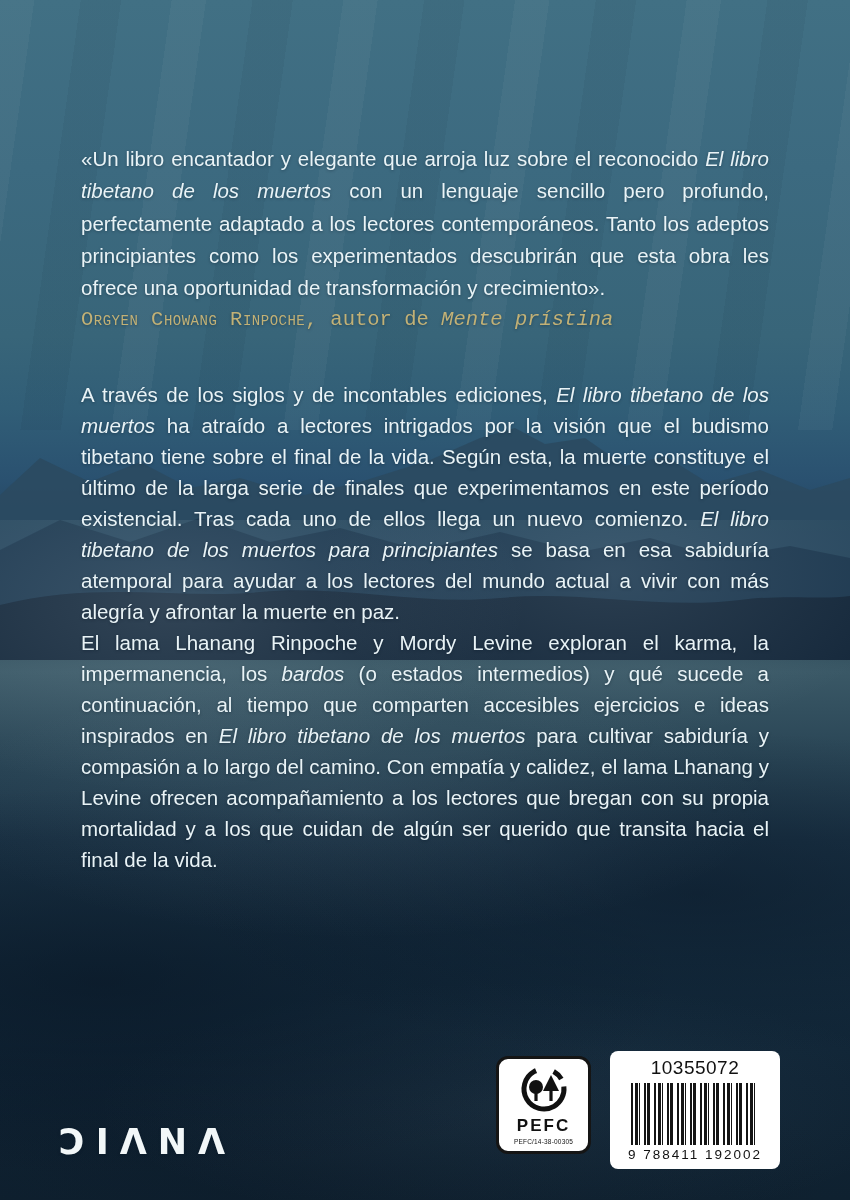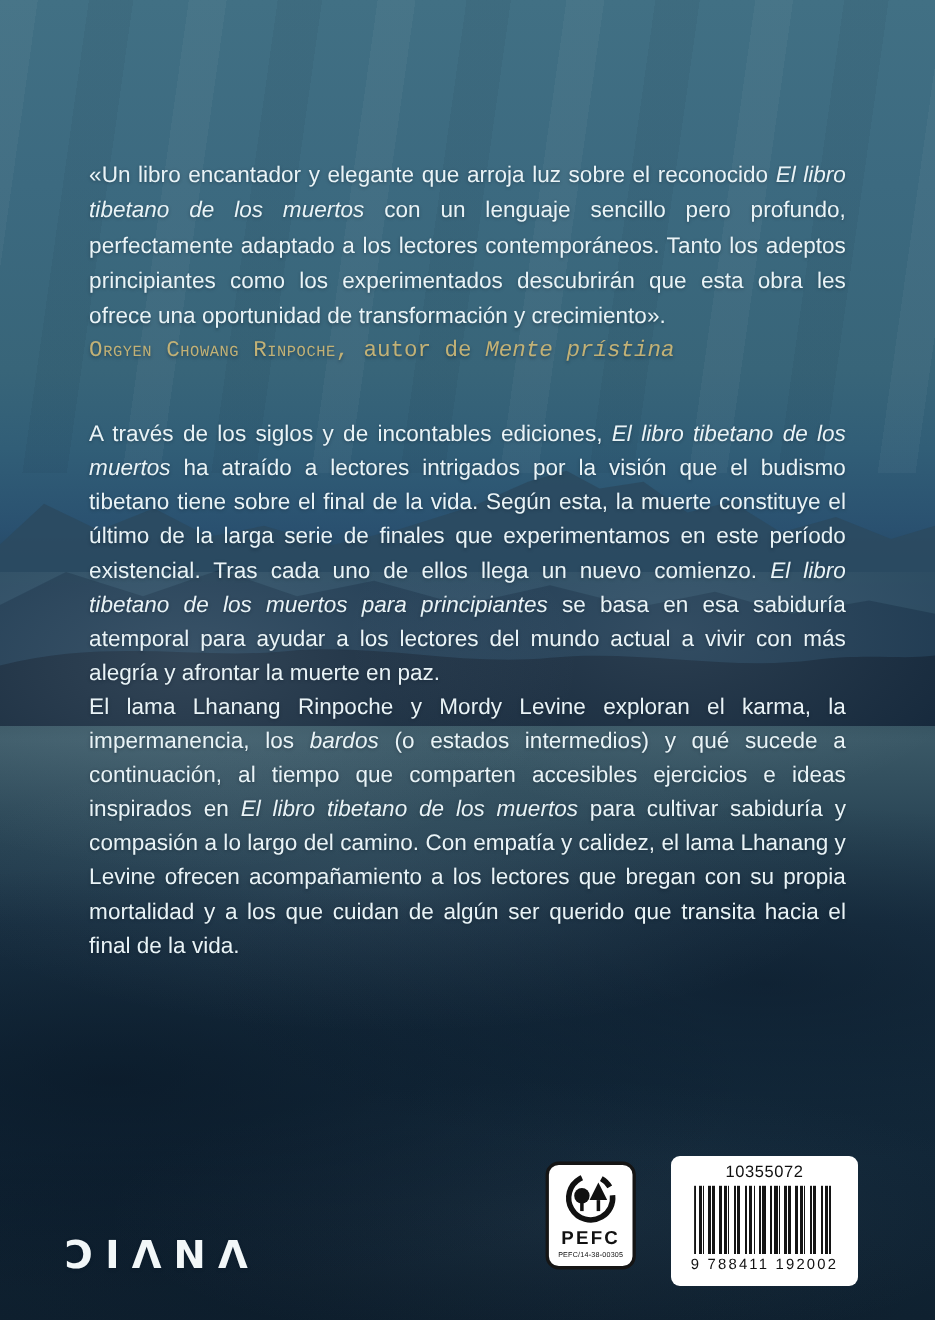--- a/index.html
+++ b/index.html
@@ -71,35 +71,35 @@
   .sc{font-variant:small-caps;letter-spacing:.5px;}
   
   .diana{
     position:absolute;left:59px;top:1122px;
     color:#f2f7f8;font-family:"DejaVu Sans", sans-serif;
     font-size:35px;font-weight:600;letter-spacing:11px;
     text-shadow:0 1px 3px rgba(0,20,35,.4);
   }
   
   .pefc-box{
-    position:absolute;left:496px;top:1056px;width:82px;height:98px;
+    position:absolute;left:496px;top:1056px;width:95px;height:98px;
     background:#ffffff;border:3px solid #151515;border-radius:12px;
     display:flex;flex-direction:column;align-items:center;justify-content:flex-start;
     padding-top:6px;box-sizing:border-box;
   }
   .pefc-label{font-size:17px;font-weight:700;color:#111;letter-spacing:2px;margin-top:1px;}
   .pefc-code{font-size:6.5px;color:#111;margin-top:2px;letter-spacing:.2px;}
   
   .bc-box{
     position:absolute;left:610px;top:1051px;width:170px;height:118px;
     background:#ffffff;border-radius:8px;
     display:flex;flex-direction:column;align-items:center;
     padding-top:6px;box-sizing:border-box;
   }
-  .bc-top{font-size:15px;color:#111;letter-spacing:.5px;}
+  .bc-top{font-size:19px;color:#111;letter-spacing:.5px;}
   .bc-bars{
     width:128px;height:62px;margin-top:4px;
     background:
       repeating-linear-gradient(90deg,
         #141414 0 2px,  #ffffff 2px 4px,
         #141414 4px 7px,#ffffff 7px 8px,
         #141414 8px 9px,#ffffff 9px 13px,
         #141414 13px 15px,#ffffff 15px 16px,
         #141414 16px 19px,#ffffff 19px 23px);
   }

